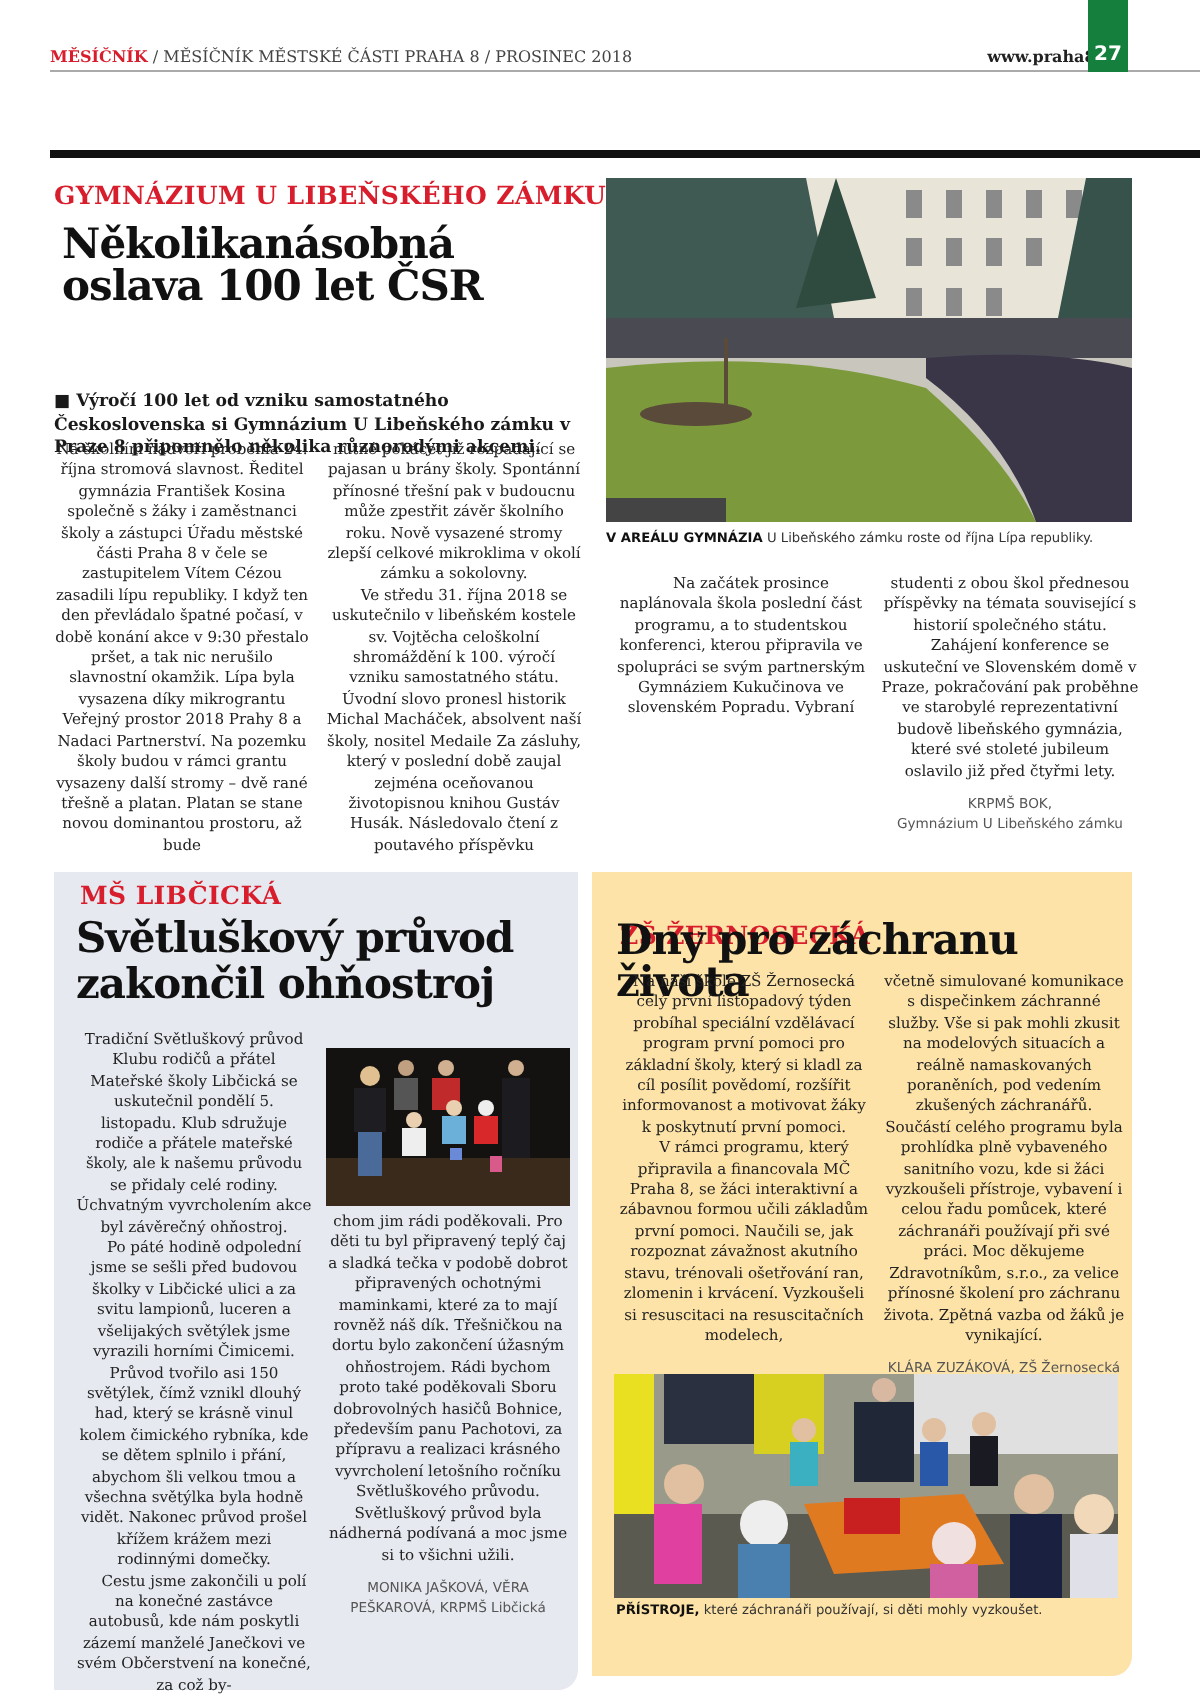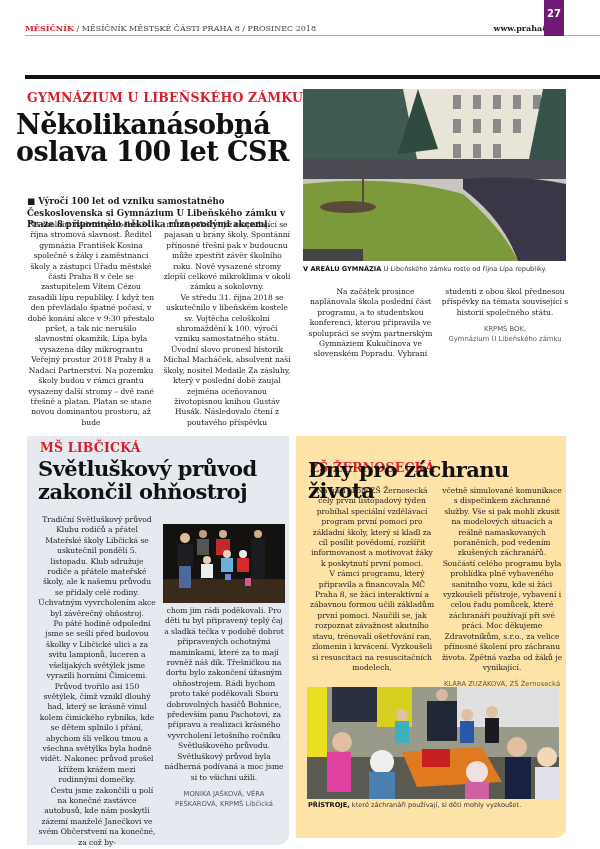--- a/index.html
+++ b/index.html
@@ -1,36 +1,36 @@
 <!DOCTYPE html>
 <html><head>
 <meta charset="utf-8">
 <style>
   * { box-sizing: border-box; margin: 0; padding: 0; }
   body { width: 600px; height: 849px; background: #ffffff; position: relative; overflow: hidden; font-family: "DejaVu Serif", serif; color: #1a1a1a; }
   .hdr { position: absolute; left: 25px; top: 20px; width: 575px; height: 16px; font-family: "DejaVu Serif", serif; font-size: 8px; color: #444; border-bottom: 1px solid #aaa; }
   .hdr .brand { color: #d81e2c; font-weight: bold; }
   .hdr .url { position: absolute; right: 40px; top: 3px; font-weight: bold; color: #222; font-size: 8px; }
   .hdr .left { position: absolute; left: 0; top: 3px; }
-  .pagebox { position: absolute; right: 36px; top: -20px; width: 20px; height: 36px; background: #701a75; color: #fff; font-weight: bold; font-size: 10px; text-align: center; padding-top: 8px; font-family: "DejaVu Sans", sans-serif; }
+  .pagebox { position: absolute; right: 36px; top: -20px; width: 20px; height: 36px; background: #15803d; color: #fff; font-weight: bold; font-size: 10px; text-align: center; padding-top: 22px; font-family: "DejaVu Sans", sans-serif; }
   .rule { position: absolute; left: 25px; top: 75px; width: 575px; height: 4px; background: #111; }
 
   .kicker { font-family: "DejaVu Serif", serif; font-weight: bold; color: #d81e2c; font-size: 12.5px; letter-spacing: 0.2px; }
   .headline { font-family: "DejaVu Serif", serif; font-weight: bold; color: #111; line-height: 1.0; letter-spacing: -0.5px; }
   .lead { font-family: "DejaVu Serif", serif; font-weight: bold; font-size: 8.6px; line-height: 1.35; }
   .body { font-family: "DejaVu Serif", serif; font-size: 7.55px; line-height: 1.38; color: #222; text-align: center; }
   .body p { text-indent: 0; }
   .body p.ind { text-indent: 10px; }
   .sig { font-family: "DejaVu Sans", sans-serif; font-size: 6.8px; color: #555; line-height: 1.5; margin-top: 6px; }
   .caption { font-family: "DejaVu Sans", sans-serif; font-size: 6.6px; color: #333; }
   .caption b { font-weight: bold; color: #111; }
 
   
   #a1-kicker { position: absolute; left: 27px; top: 90px; }
-  #a1-title { position: absolute; left: 16px; top: 111px; font-size: 27px; width: 275px; }
+  #a1-title { position: absolute; left: 31px; top: 111px; font-size: 21px; width: 275px; }
   #a1-lead { position: absolute; left: 27px; top: 196px; width: 265px; }
   #a1-col1 { position: absolute; left: 27px; top: 220px; width: 128px; }
   #a1-col2 { position: absolute; left: 163px; top: 220px; width: 128px; }
   #a1-photo { position: absolute; left: 303px; top: 89px; width: 263px; height: 172px; overflow: hidden; background: #6d8a45; }
   #a1-caption { position: absolute; left: 303px; top: 265px; width: 290px; }
   #a1-col3 { position: absolute; left: 303px; top: 287px; width: 135px; }
   #a1-col4 { position: absolute; left: 440px; top: 287px; width: 130px; }
 
   
   #box2 { position: absolute; left: 27px; top: 436px; width: 262px; height: 409px; background: #e6e9ef; border-bottom-right-radius: 10px; }
@@ -109,20 +109,21 @@
   </svg>
 </div>
 <div id="a1-caption" class="caption">
   <b>V AREÁLU GYMNÁZIA</b><span> U Libeňského zámku roste od října Lípa republiky.</span>
 </div>
 <div id="a1-col3" class="body">
   <p class="ind">Na začátek prosince naplánovala škola poslední část programu, a to studentskou konferenci, kterou připravila ve spolupráci se svým partnerským Gymnáziem Kukučinova ve slovenském Popradu. Vybraní</p>
 </div>
 <div id="a1-col4" class="body">
   <p>studenti z obou škol přednesou příspěvky na témata související s historií společného státu.</p>
+  <p class="ind">Zahájení konference se uskuteční ve Slovenském domě v Praze, pokračování pak proběhne ve starobylé reprezentativní budově libeňského gymnázia, které své stoleté jubileum oslavilo již před čtyřmi lety.</p>
   <div class="sig">
     <div>KRPMŠ BOK,</div>
     <div>Gymnázium U Libeňského zámku</div>
   </div>
 </div>
 
 <div id="box2"></div>
 <div id="a2-kicker" class="kicker">MŠ LIBČICKÁ</div>
 <div id="a2-title" class="headline">
   <div>Světluškový průvod</div>

